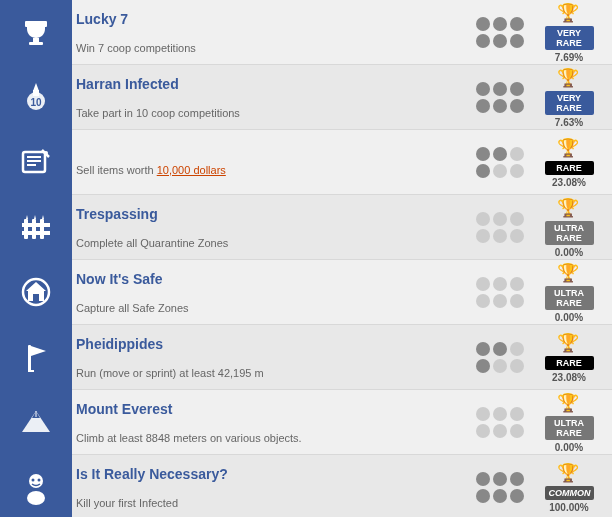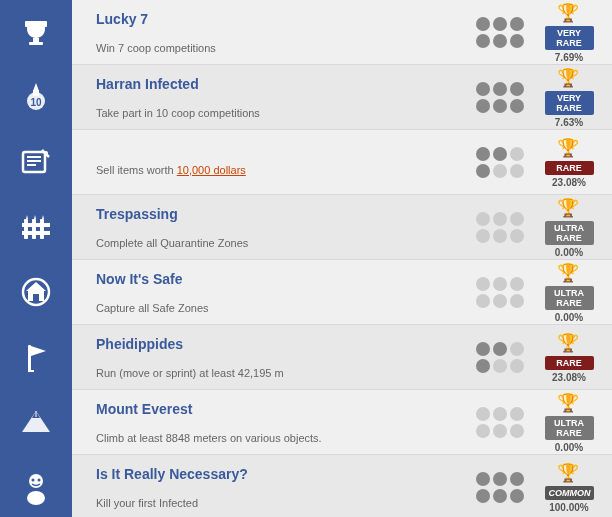--- a/index.html
+++ b/index.html
@@ -32,21 +32,21 @@
       align-items: center;
       justify-content: center;
       flex-shrink: 0;
     }
     .achievement-icon svg {
       width: 36px;
       height: 36px;
     }
     .achievement-info {
       flex: 1;
-      padding: 8px 24px;
+      padding: 8px 4px;
       min-width: 0;
     }
     .achievement-title {
       font-size: 14px;
       font-weight: bold;
       color: #3a5a9c;
       margin-bottom: 3px;
     }
     .achievement-desc {
       font-size: 11px;
@@ -92,21 +92,21 @@
       font-size: 9px;
       font-weight: bold;
       color: #fff;
       padding: 2px 4px;
       border-radius: 2px;
       text-align: center;
       width: 49px;
       margin-bottom: 2px;
     }
     .rarity-badge.very-rare { background: #3a5a9c; }
-    .rarity-badge.rare { background: #7f1d1d; }
+    .rarity-badge.rare { background: #000000; }
     .rarity-badge.ultra-rare { background: #777; }
     .rarity-badge.common { background: #555; font-style: italic; }
     .rarity-pct {
       font-size: 10px;
       color: #555;
       font-weight: bold;
       text-align: center;
     }
   </style>
 </head>

